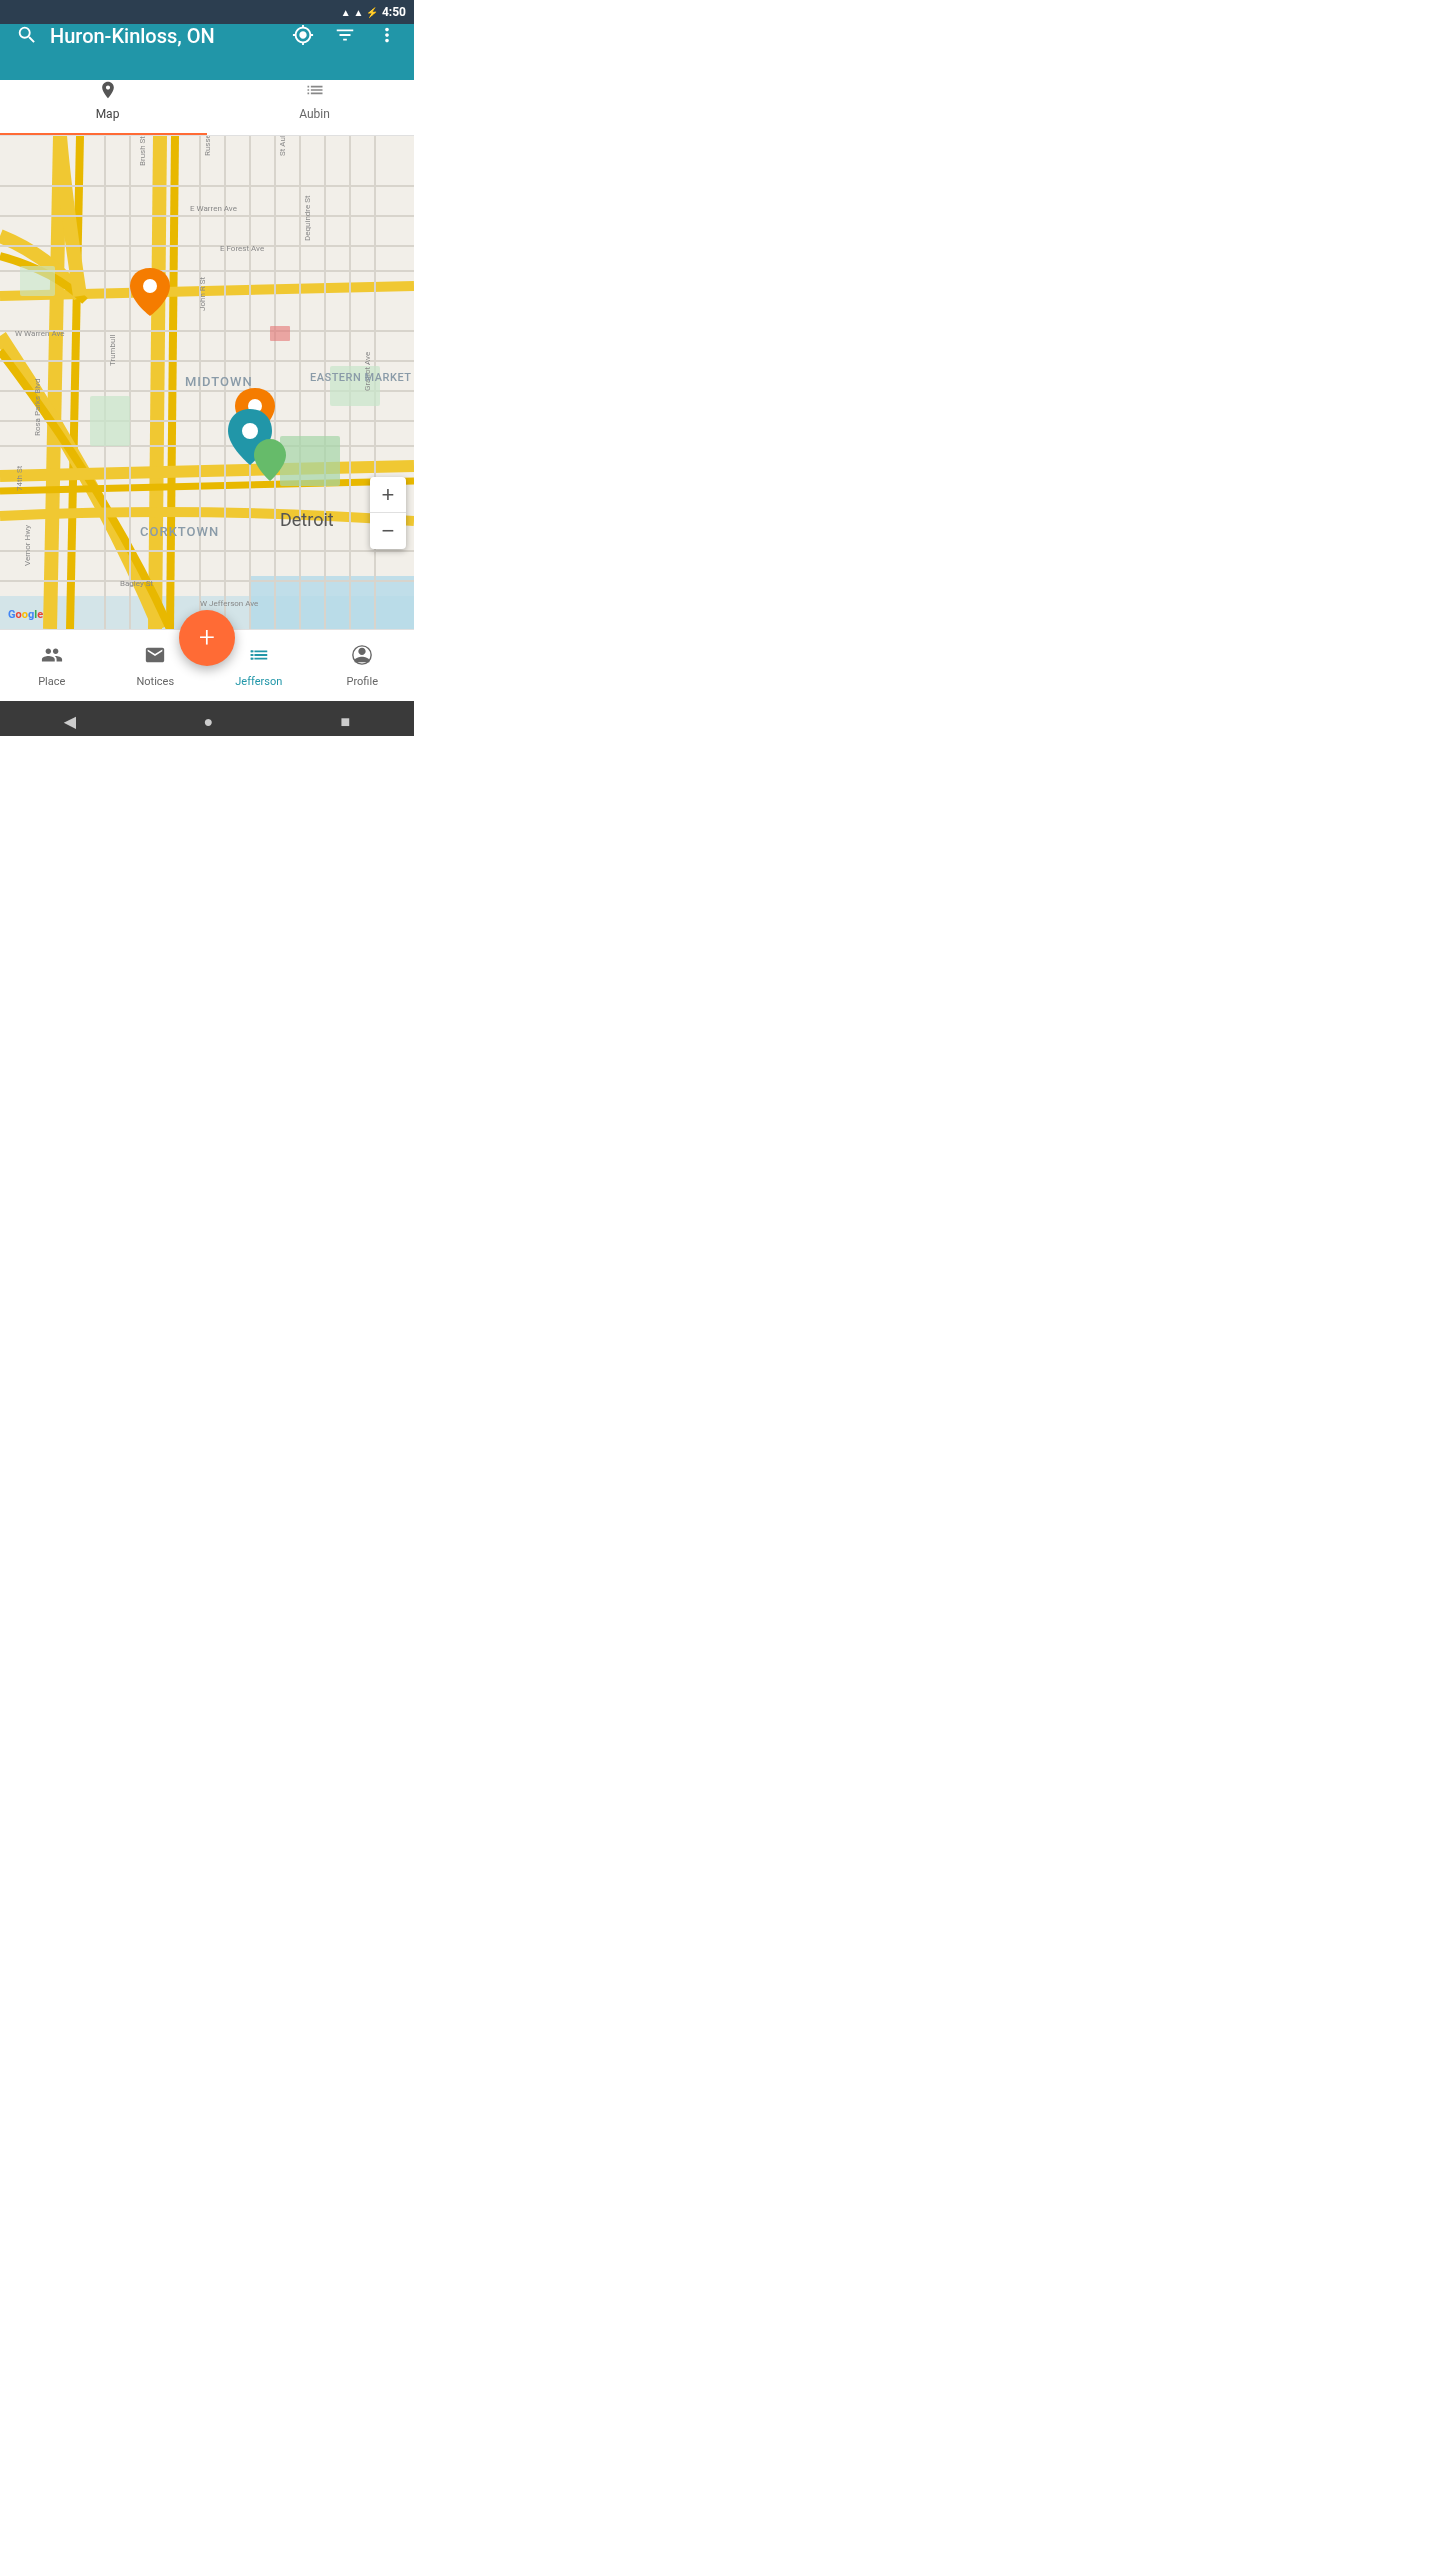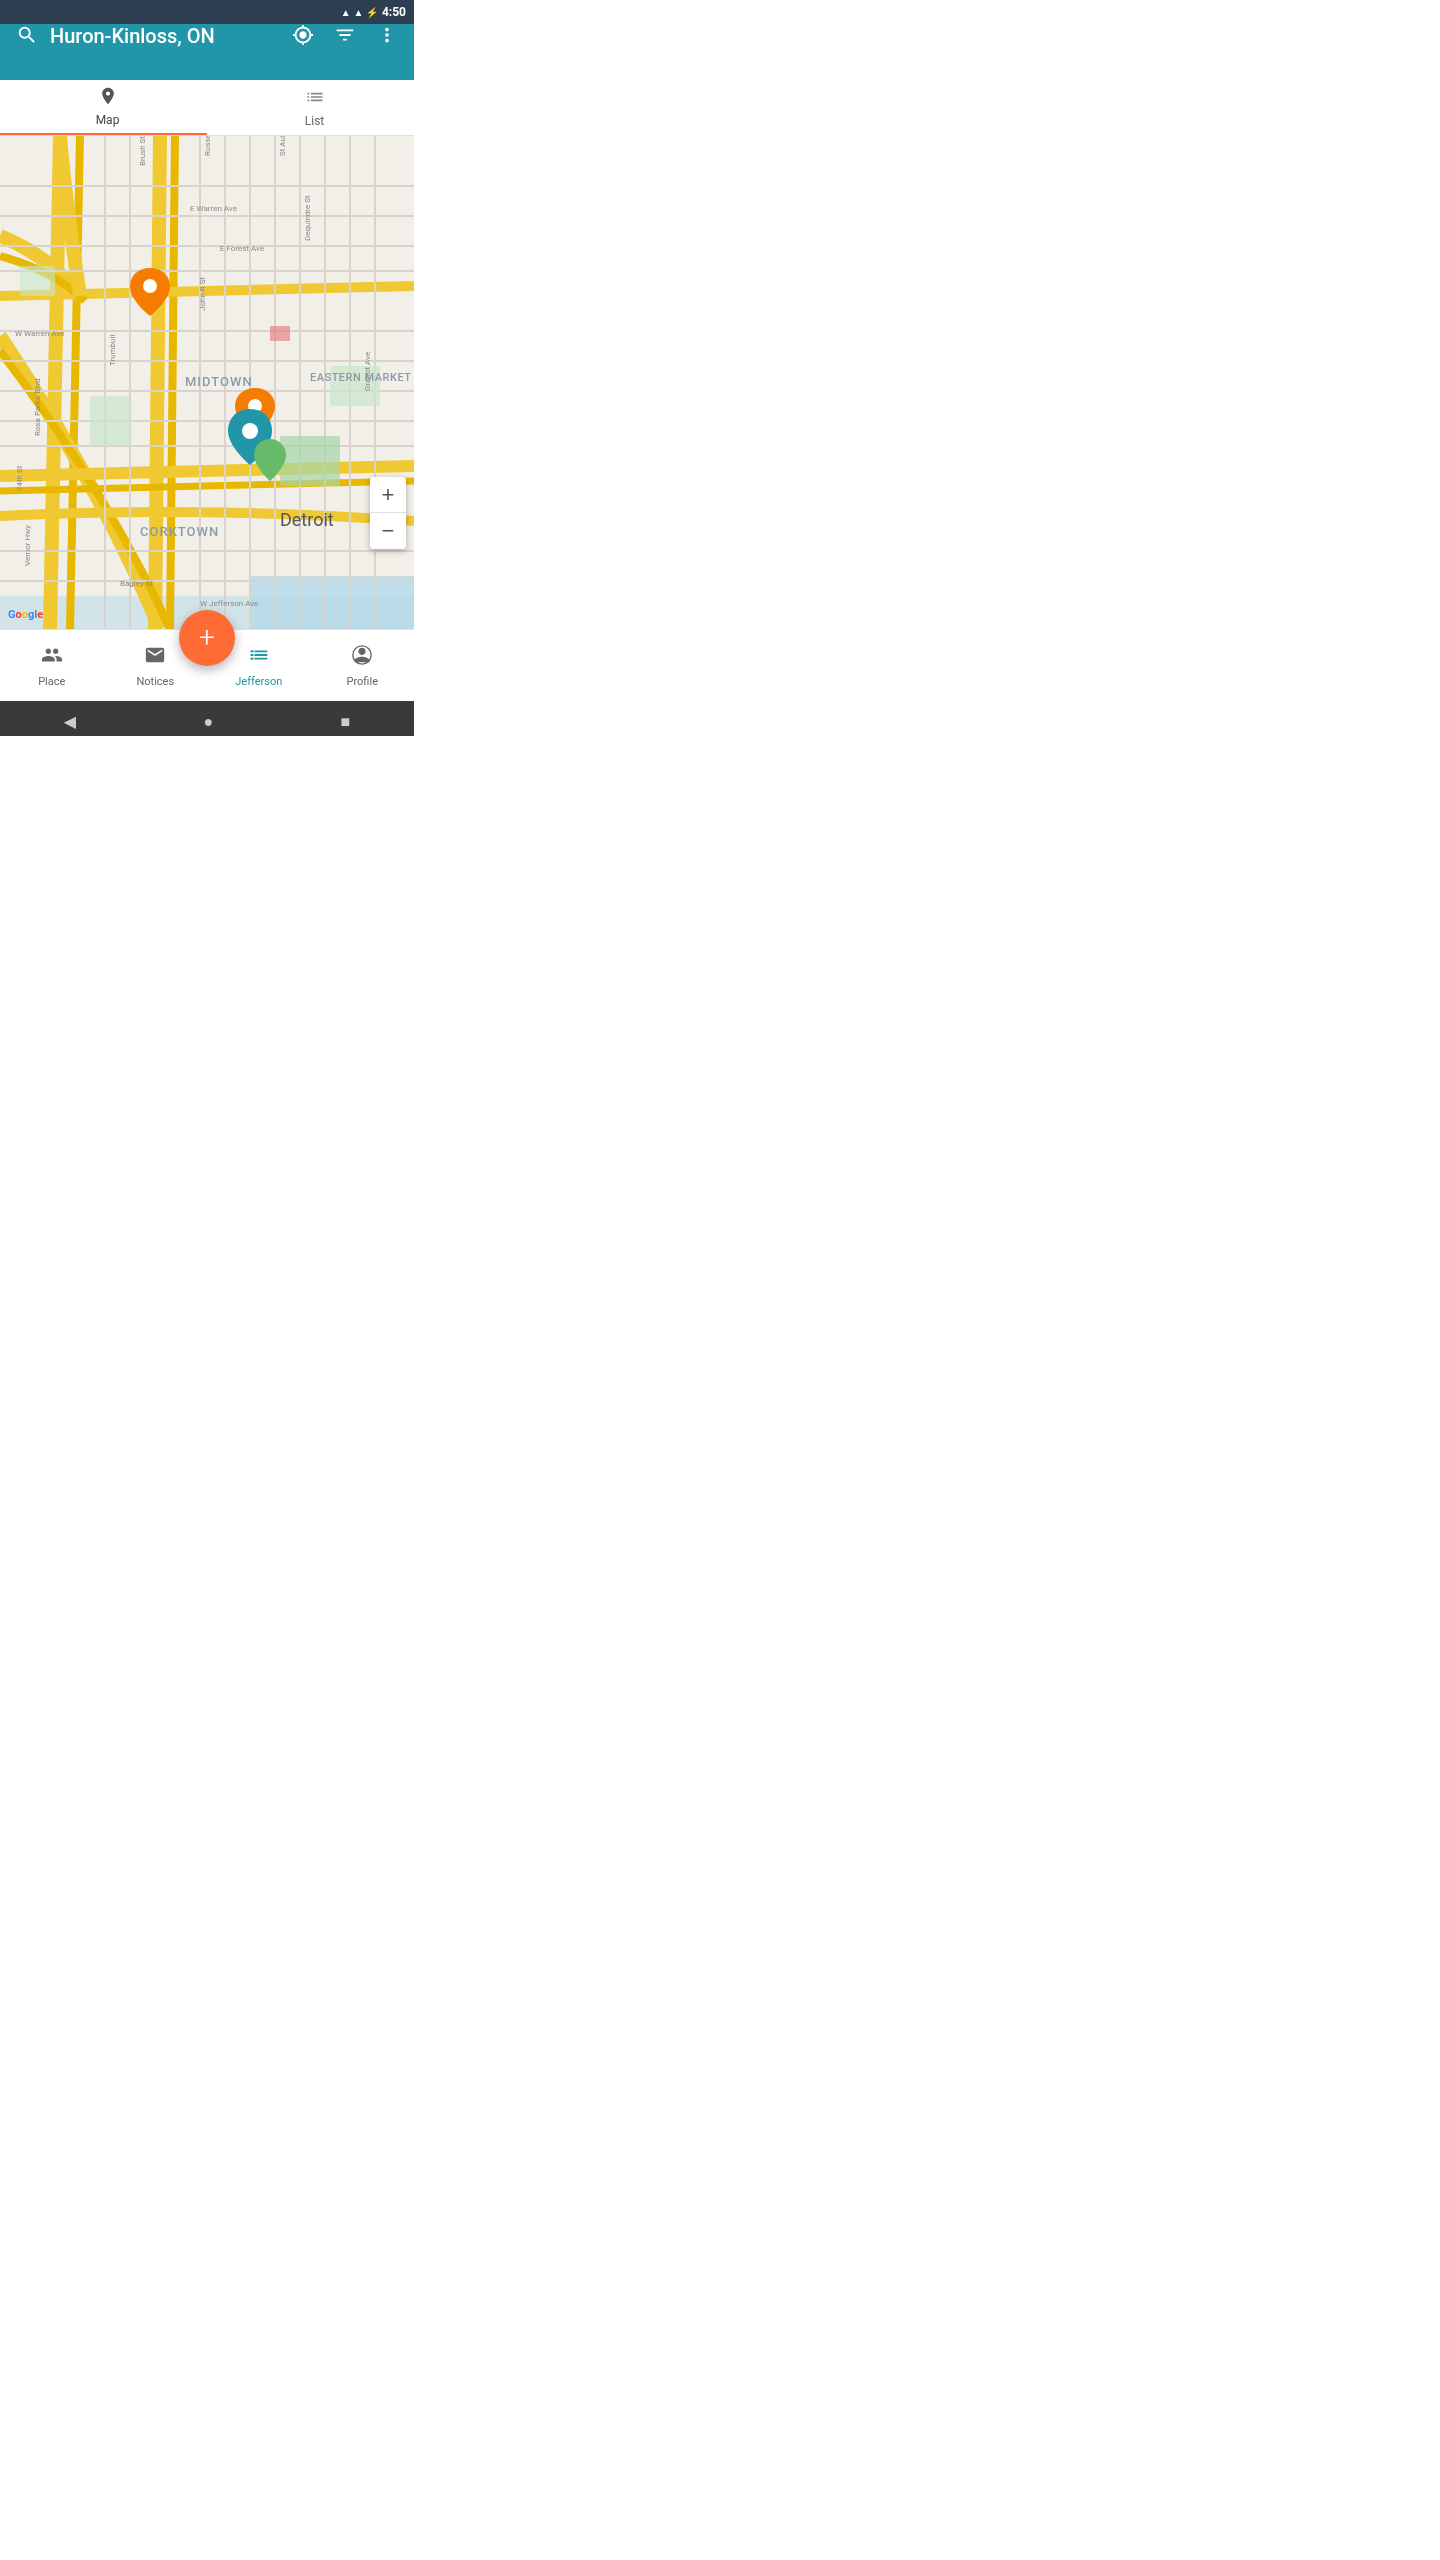--- a/index.html
+++ b/index.html
@@ -72,21 +72,20 @@
       height: 56px;
       display: flex;
       align-items: stretch;
       border-bottom: 1px solid #e0e0e0;
     }
     .tab {
       flex: 1;
       display: flex;
       flex-direction: column;
       align-items: center;
-      justify-content: center;
       gap: 2px;
       cursor: pointer;
       position: relative;
       padding-left: 8px;
     }
     .tab .tab-icon {
       font-size: 20px;
       color: #666;
     }
     .tab .tab-label {
@@ -274,21 +273,21 @@
       </svg>
     </span>
     <span class="tab-label">Map</span>
   </div>
   <div class="tab">
     <span class="tab-icon">
       <svg width="20" height="20" viewBox="0 0 24 24" fill="#888">
         <path d="M3 13h2v-2H3v2zm0 4h2v-2H3v2zm0-8h2V7H3v2zm4 4h14v-2H7v2zm0 4h14v-2H7v2zM7 7v2h14V7H7z"></path>
       </svg>
     </span>
-    <span class="tab-label">List</span>
+    <span class="tab-label">Aubin</span>
   </div>
 </div>
 
 <div class="map-container">
   <svg class="map-svg" viewBox="0 0 414 493" xmlns="http://www.w3.org/2000/svg">
 
     <rect width="414" height="493" fill="#f2efe9"></rect>
 
     <rect x="250" y="440" width="164" height="53" fill="#b3d9e8" opacity="0.8"></rect>
     <rect x="0" y="460" width="414" height="33" fill="#b3d9e8" opacity="0.5"></rect>

